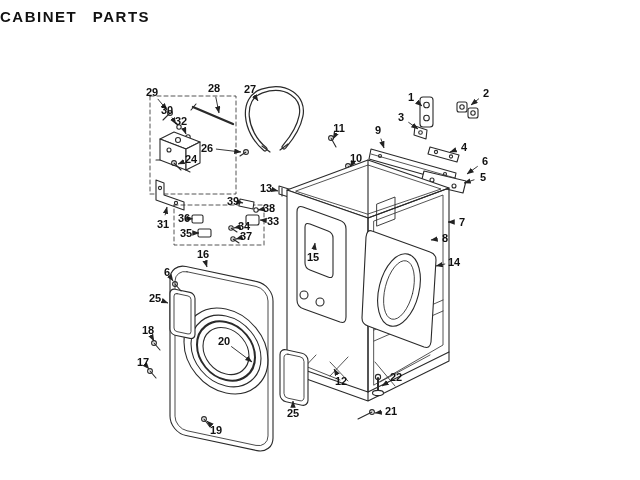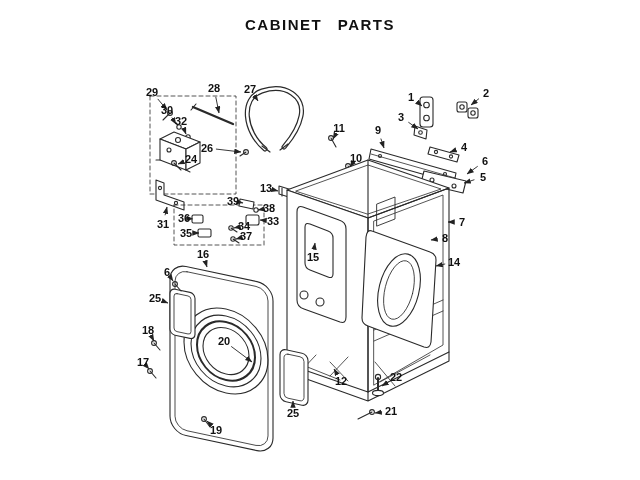--- a/index.html
+++ b/index.html
@@ -1,19 +1,19 @@
 <!DOCTYPE html>
 <html><head>
 <meta charset="utf-8">
 <style>
   html,body{margin:0;padding:0;background:#fff;}
   body{width:640px;height:480px;font-family:"Liberation Sans",sans-serif;overflow:hidden;}
   .stage{position:relative;width:640px;height:480px;background:#fff;}
-  .title{position:absolute;top:8px;left:0;width:100%;text-align:center;
-         font-size:15px;font-weight:bold;letter-spacing:1.5px;word-spacing:10px;color:#111;margin-top:8px;}
+  .title{position:absolute;top:8px;left:0;width:100%;
+         font-size:15px;font-weight:bold;letter-spacing:1.5px;word-spacing:10px;color:#111;}
   svg.diagram{position:absolute;left:0;top:0;}
   text.callout{font-family:"Liberation Sans",sans-serif;font-size:11px;font-weight:bold;fill:#111;text-anchor:middle;}
   line.leader{stroke:#222;stroke-width:0.9;marker-end:url(#arrow);}
 </style>
 </head>
 <body>
 
 <div class="stage">
   <div class="title">CABINET PARTS</div>
 

